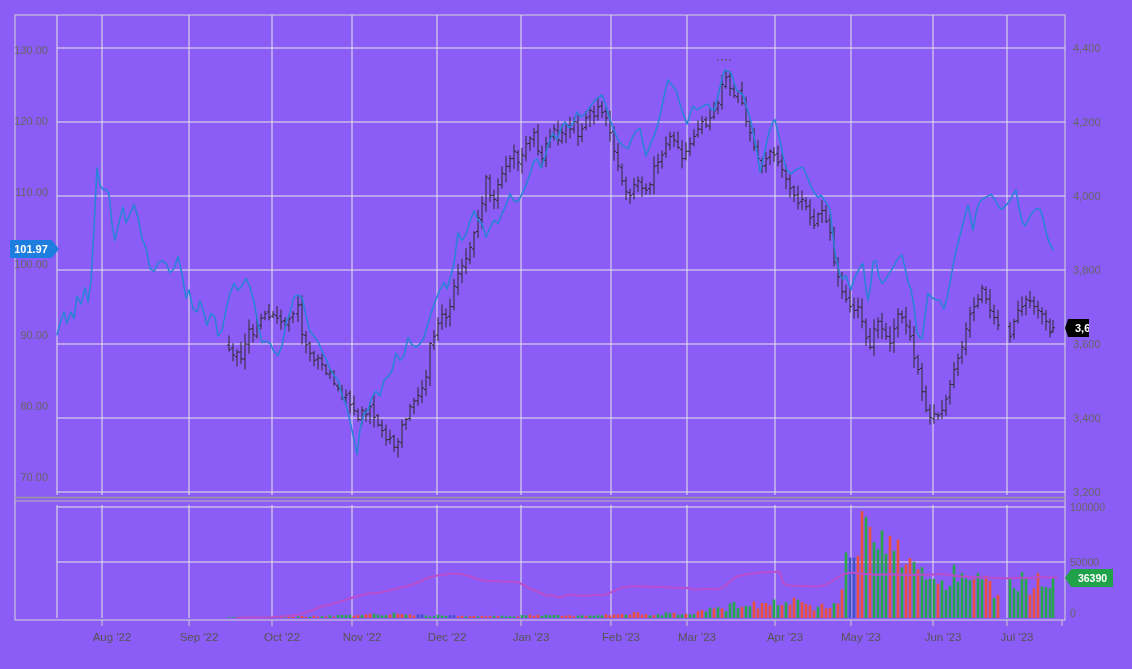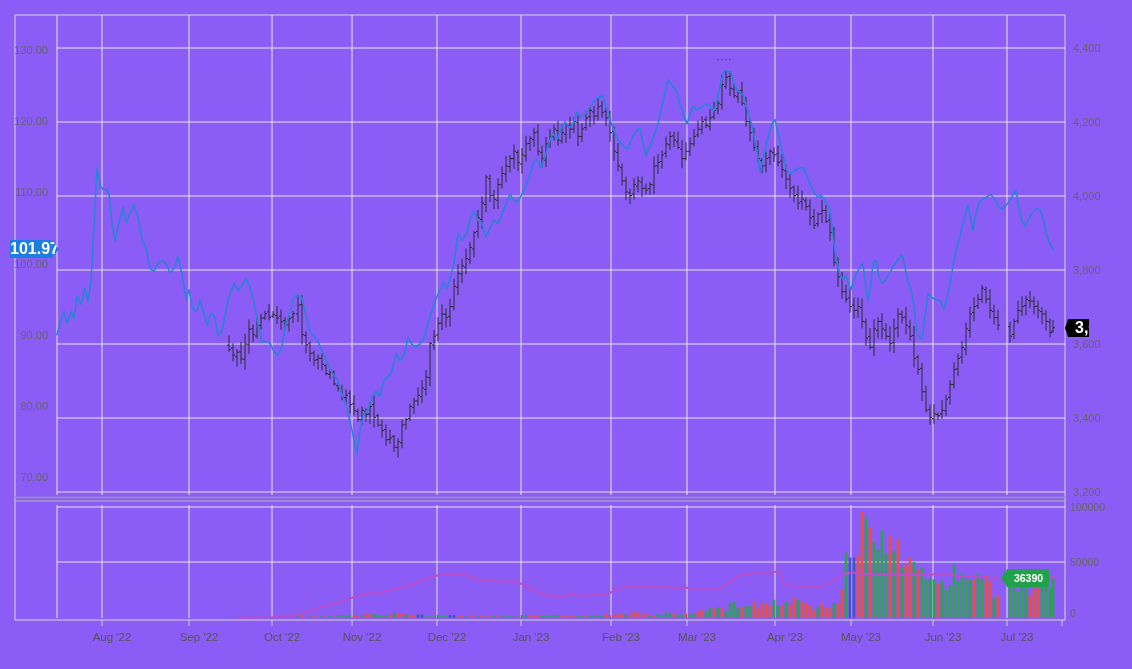--- a/index.html
+++ b/index.html
@@ -1,25 +1,25 @@
 <!DOCTYPE html>
 <html><head>
 <meta charset="utf-8">
 <style>
   html,body{margin:0;padding:0;background:#fff;}
   #app{position:relative;width:1132px;height:669px;background:#8b5cf6;overflow:hidden;
        font-family:"Liberation Sans",sans-serif;}
   svg text{font-family:"Liberation Sans",sans-serif;}
   .pricetag{position:absolute;height:18px;line-height:18px;color:#fff;font-weight:bold;
-            font-size:16px;text-align:center;z-index:5;}
+            font-size:11px;text-align:center;z-index:5;}
   #tag-line{left:10px;top:240px;width:49px;padding-right:7px;box-sizing:border-box;
             clip-path:polygon(0 0,85% 0,100% 50%,85% 100%,0 100%);}
   #tag-ohlc{left:1065px;top:319px;width:24px;padding-left:10px;box-sizing:border-box;
             clip-path:polygon(13% 0,100% 0,100% 100%,13% 100%,0 50%);}
-  #tag-vol{left:1001px;top:569px;width:48px;padding-left:7px;box-sizing:border-box;
+  #tag-vol{left:1065px;top:569px;width:48px;padding-left:7px;box-sizing:border-box;
            font-size:10.5px;clip-path:polygon(13% 0,100% 0,100% 100%,13% 100%,0 50%);}
   #resize-handle{position:absolute;left:15px;top:494px;width:1050px;height:9px;cursor:row-resize;z-index:4;}
 </style>
 </head>
 <body>
 
 <div id="app">
   <svg id="chart" width="1132" height="669">
       <g>
         <line x1="57" y1="48" x2="1065" y2="48" stroke="#e7e7e7" stroke-width="1"></line>

